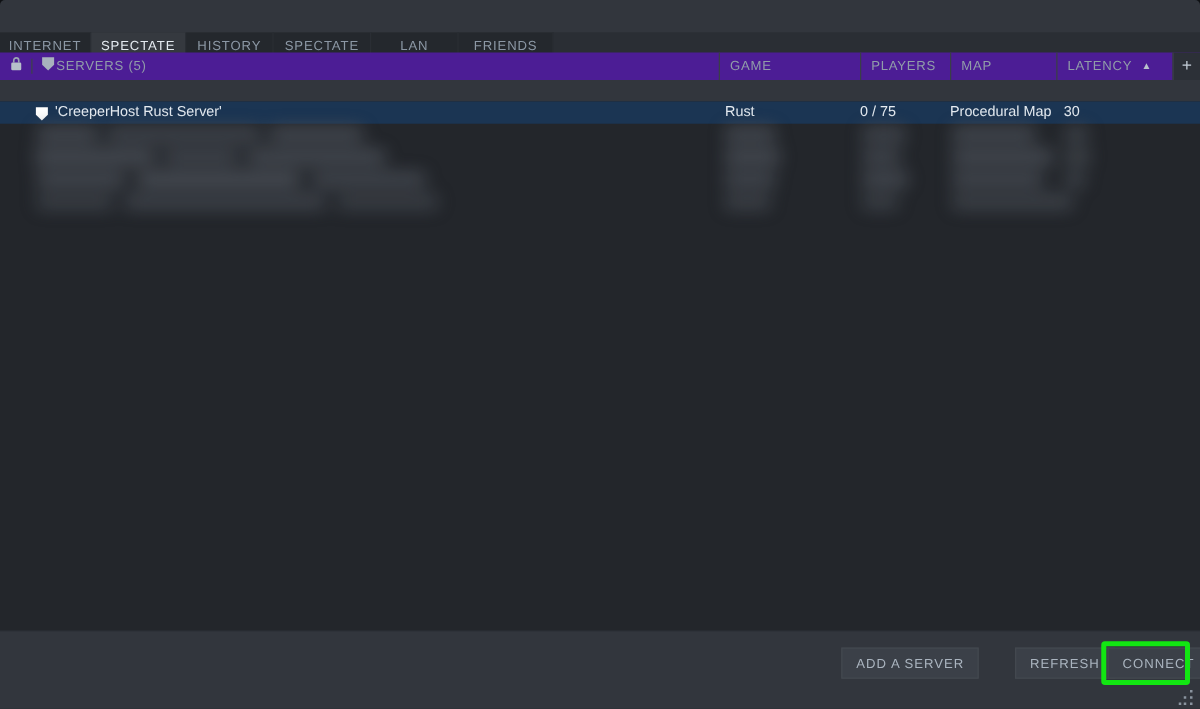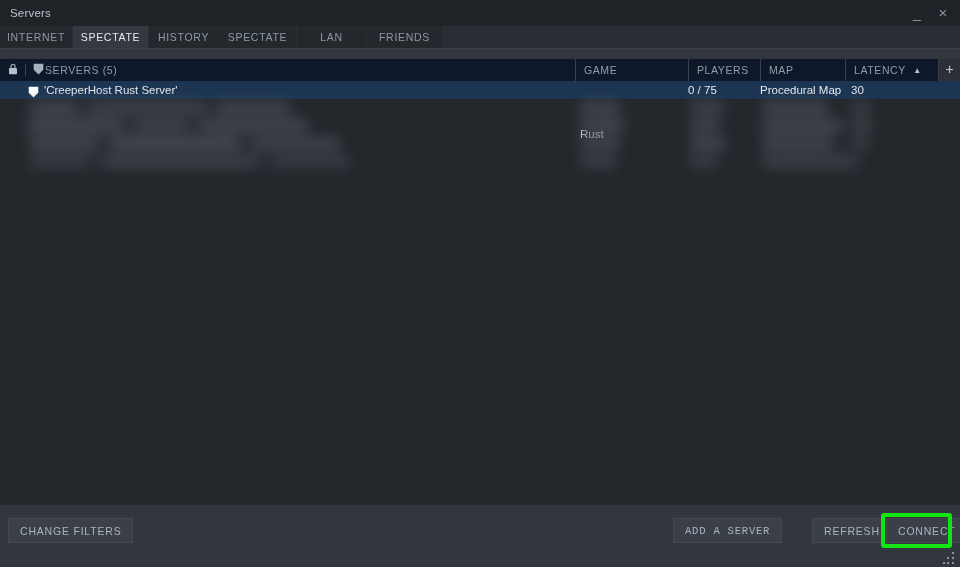--- a/index.html
+++ b/index.html
@@ -97,24 +97,24 @@
     top: 0;
     left: 443px;
     width: 517px;
     height: 23px;
     background: #2a2e34;
   }
 
   
   .colheader {
     position: absolute;
-    left: 0; top: 59px;
+    left: 0; top: 42px;
     width: 960px;
     height: 22px;
-    background: #0f172a;
+    background: #4c1d95;
   }
   .ch-cell {
     position: absolute;
     top: 0;
     height: 22px;
     line-height: 22px;
     font-size: 10.5px;
     letter-spacing: .6px;
     color: #919da9;
     box-sizing: border-box;
@@ -260,25 +260,20 @@
     position: absolute;
     width: 2px; height: 2px;
     background: #8a949f;
   }
 </style>
 </head>
 <body>
 
 <div class="window">
 
-  <div class="titlebar">
-    <div class="titlebar-text">Servers</div>
-    <div class="win-btn min">_</div>
-    <div class="win-btn close">×</div>
-  </div>
 
   <div class="tabstrip">
     <div class="tabstrip-tail"></div>
     <div class="tab" style="left:0px;width:73px;">INTERNET</div>
     <div class="tab active" style="left:73px;width:76px;">SPECTATE</div>
     <div class="tab" style="left:149px;width:70px;text-align:center;">HISTORY</div>
     <div class="tab" style="left:219px;width:78px;">SPECTATE</div>
     <div class="tab" style="left:297px;width:70px;">LAN</div>
     <div class="tab" style="left:367px;width:76px;">FRIENDS</div>
   </div>
@@ -319,21 +314,21 @@
 
   <div class="listarea">
 
     <div class="row selected" style="top:0px;">
       <span class="row-fav-icon">
         <svg width="11" height="12" viewBox="0 0 11 12" aria-hidden="true">
           <path d="M0.7 0.7h9.6v6.0L5.5 11.4 0.7 6.7Z" fill="#ffffff"></path>
         </svg>
       </span>
       <span class="row-cell" style="left:44px;width:525px;">'CreeperHost Rust Server'</span>
-      <span class="row-cell" style="left:580px;width:105px;margin-top:44px;">Rust</span>
+      <span class="row-cell" style="left:580px;width:105px;">Rust</span>
       <span class="row-cell" style="left:688px;width:70px;">0 / 75</span>
       <span class="row-cell" style="left:760px;width:85px;">Procedural Map</span>
       <span class="row-cell" style="left:851px;width:60px;">30</span>
     </div>
 
     <div class="blurwrap">
       <div class="blur-row" style="top:0px;">
         <span class="blur-bar" style="left:30px;width:48px;background:#4b5058;"></span>
         <span class="blur-bar" style="left:86px;width:122px;background:#454a52;"></span>
         <span class="blur-bar" style="left:216px;width:74px;background:#4a4f57;"></span>
@@ -367,23 +362,22 @@
         <span class="blur-bar" style="left:580px;width:36px;background:#41464d;"></span>
         <span class="blur-bar" style="left:690px;width:28px;background:#3f444b;"></span>
         <span class="blur-bar" style="left:762px;width:96px;background:#42474e;"></span>
       </div>
     </div>
 
   </div>
 
   <div class="bottombar">
 
-    <div class="btn" style="left:8px;top:13px;">CHANGE FILTERS</div>
-
-    <div class="btn" style="left:673px;top:13px;font-family:Liberation Mono, monospace;">ADD A SERVER</div>
+
+    <div class="btn" style="left:673px;top:13px;">ADD A SERVER</div>
 
     <div class="btn" style="left:812px;top:13px;">REFRESH</div>
 
     <div class="btn" style="left:886px;top:13px;">CONNECT</div>
 
     <div class="highlight-box" style="left:881px;top:8px;width:71px;height:35px;"></div>
 
     <div class="grip">
       <i style="left:9px;top:0px;"></i>
       <i style="left:4px;top:5px;"></i>

